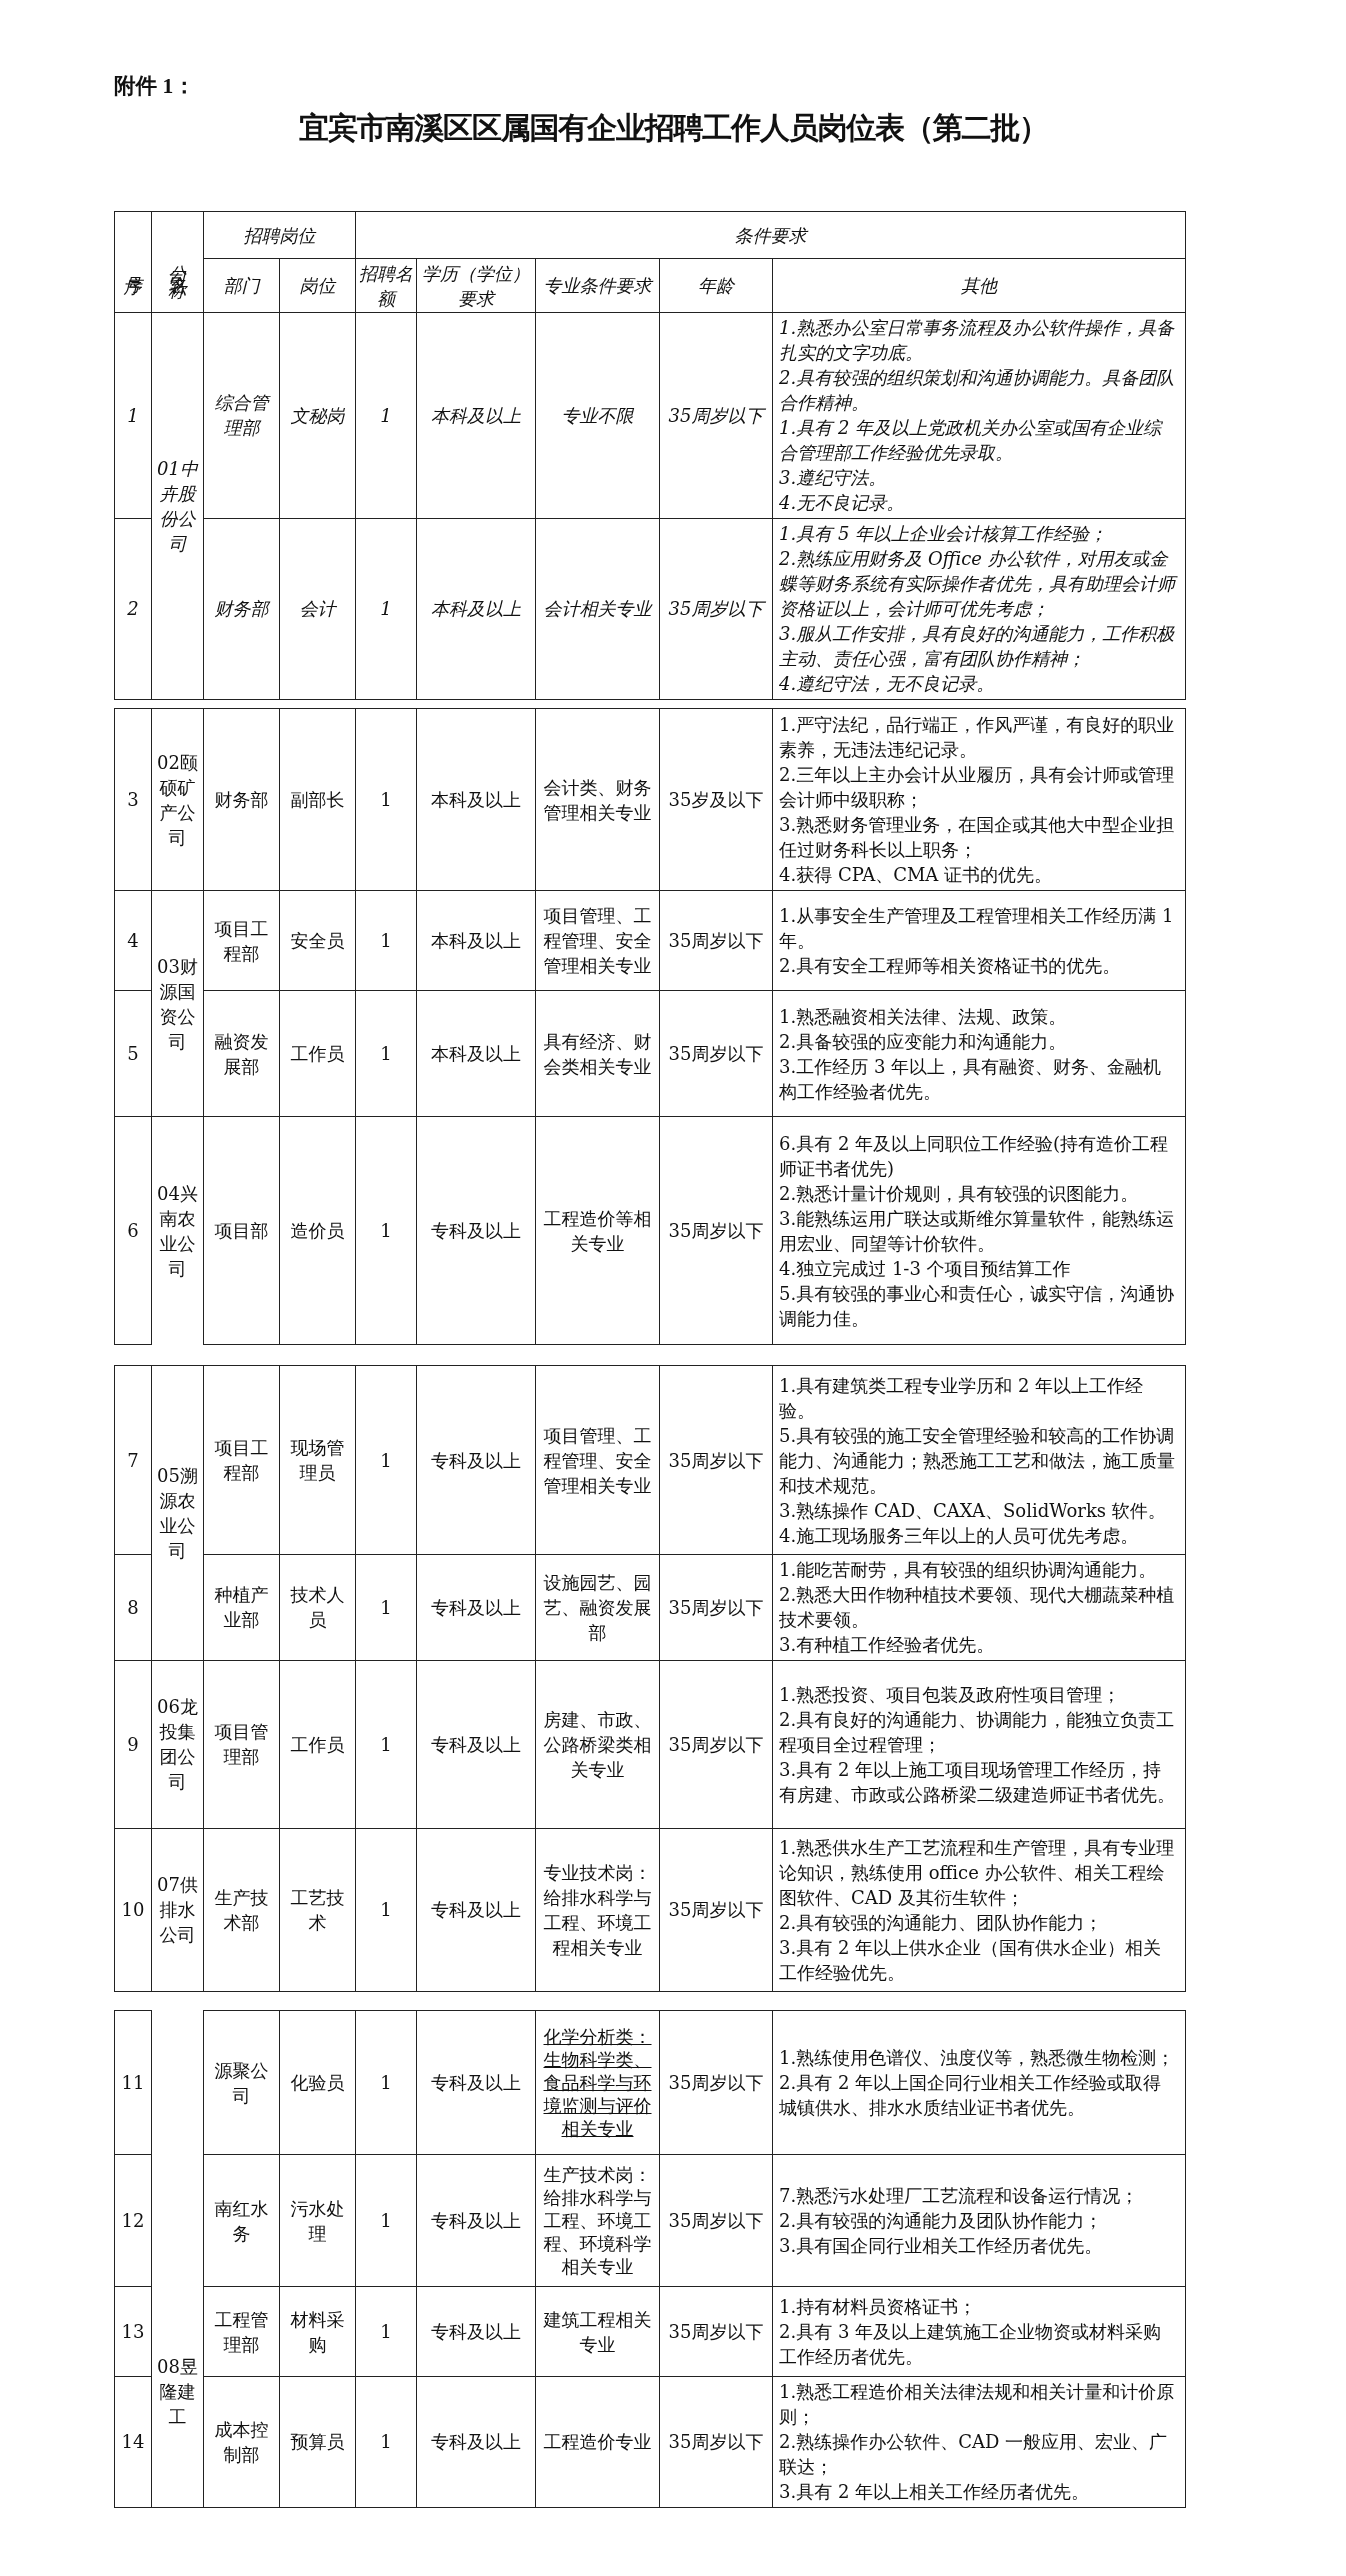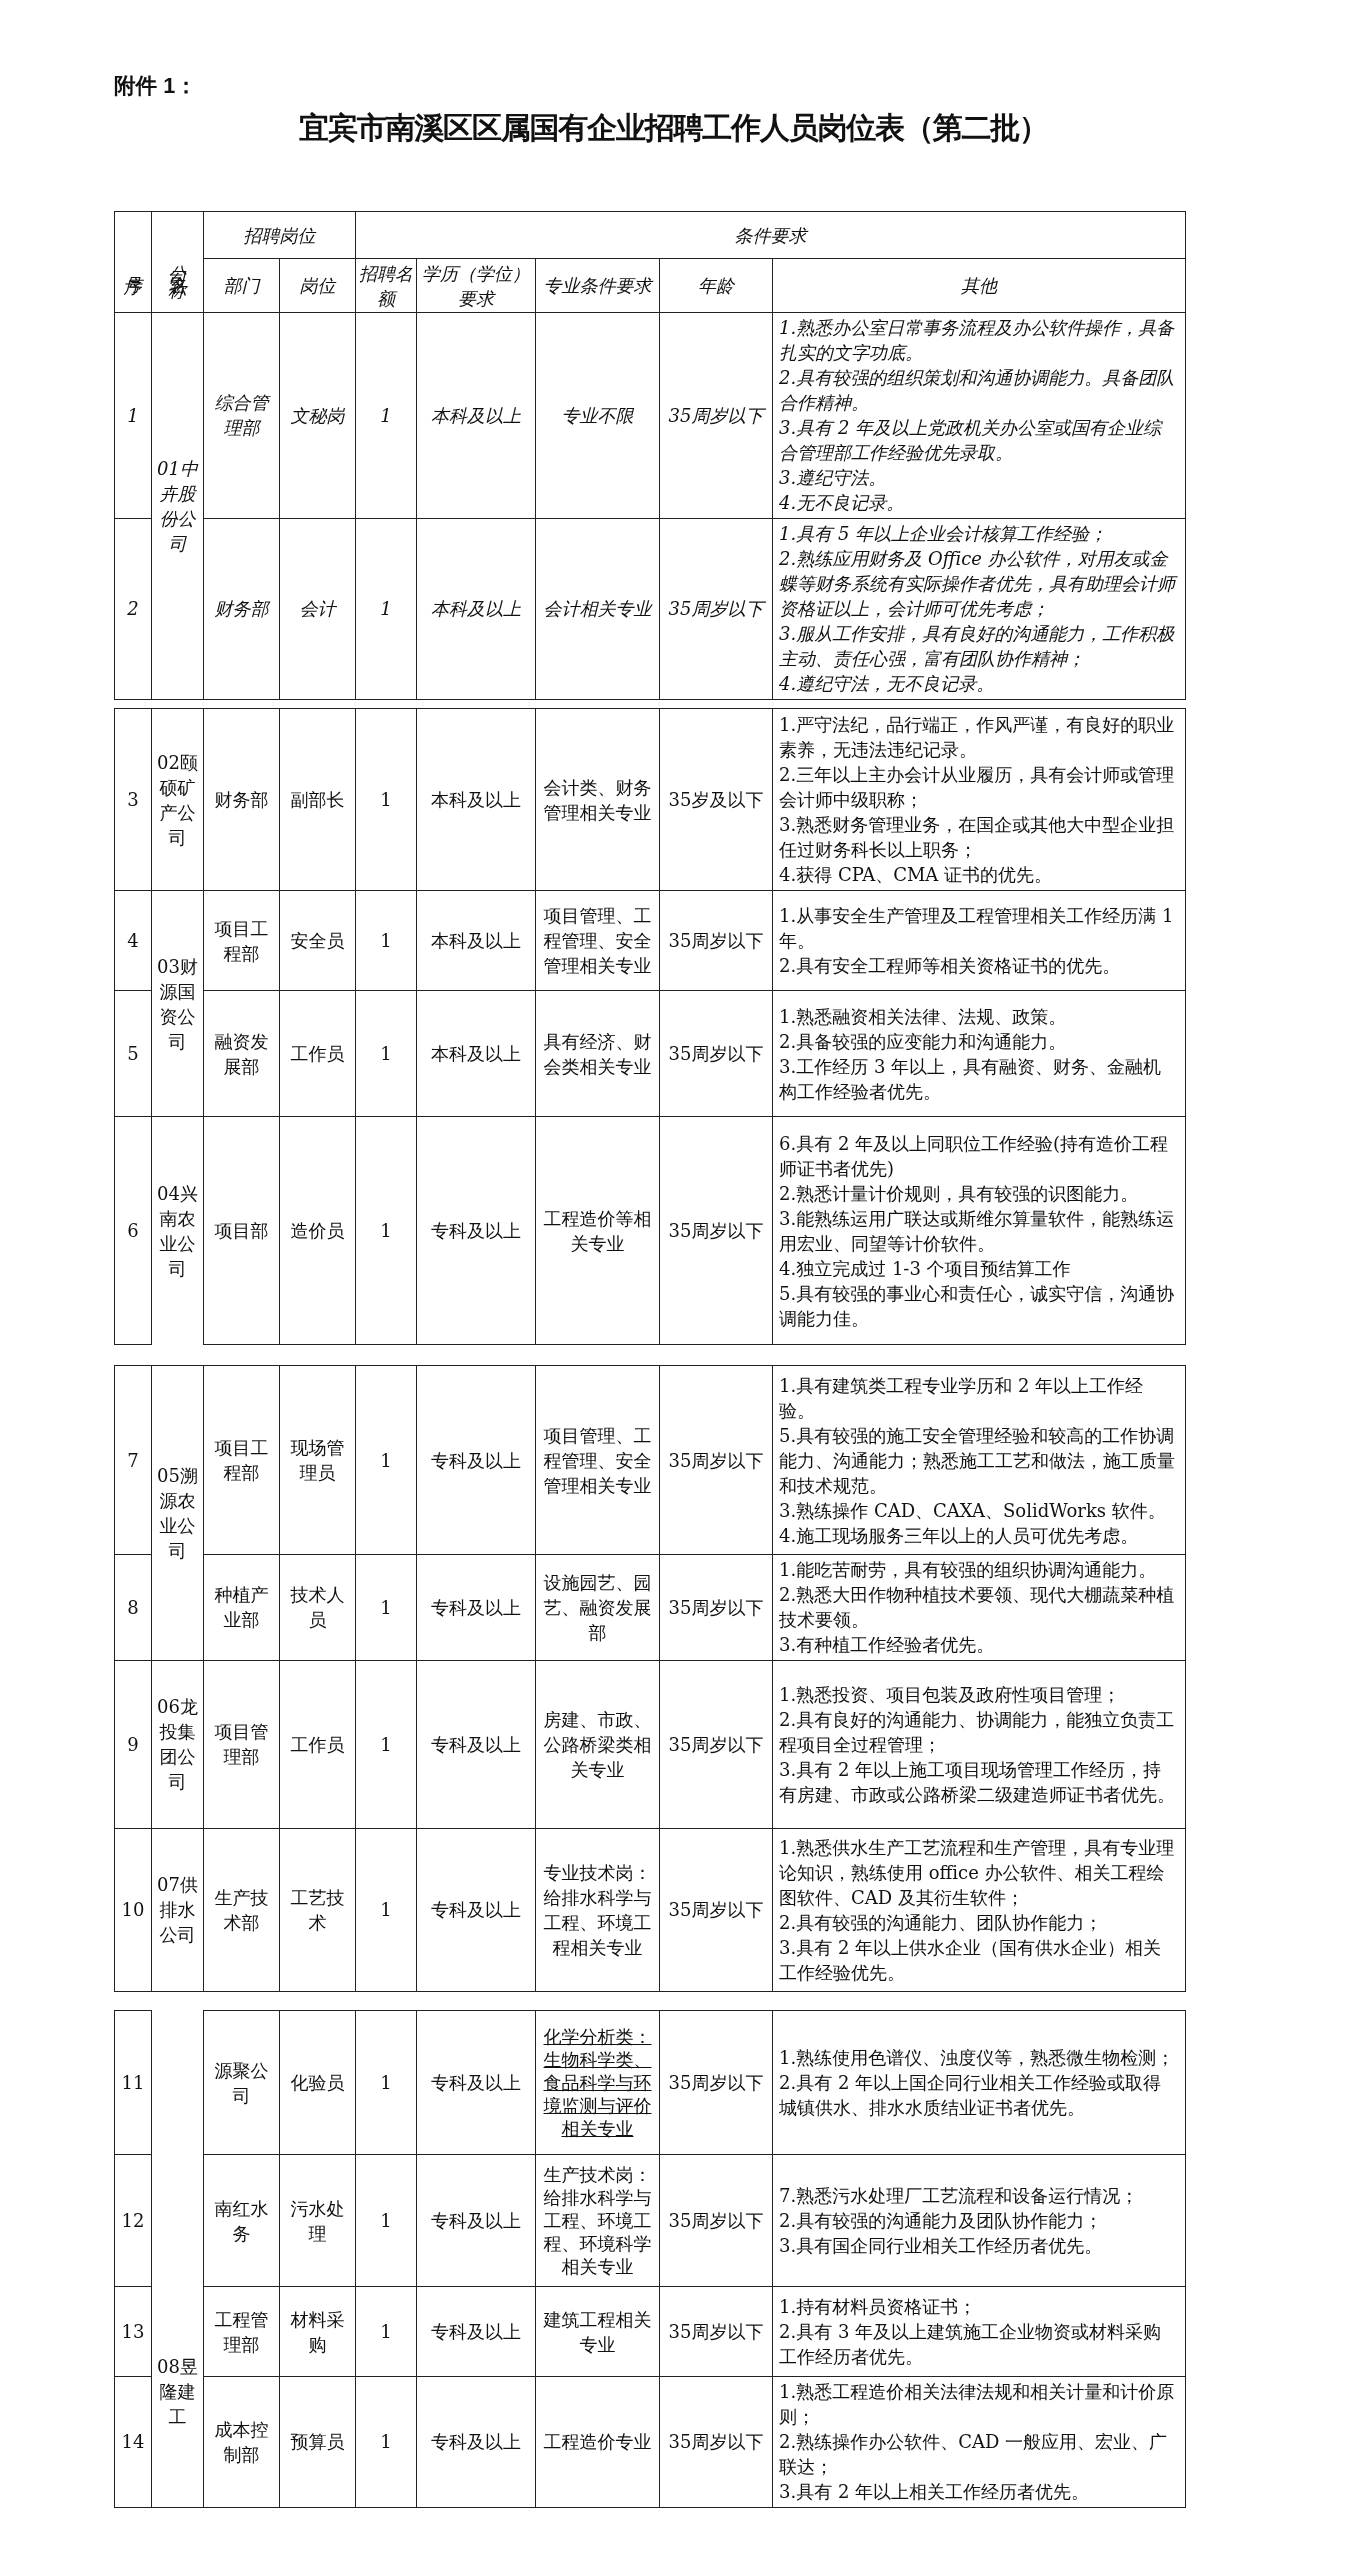--- a/index.html
+++ b/index.html
@@ -1,18 +1,18 @@
 <!DOCTYPE html>
 <html style="font-size:9.6px"><head>
 <meta charset="utf-8">
 <style>
   html, body { margin:0; padding:0; background:#ffffff; }
   body { width:1347px; height:2576px; position:relative; overflow:hidden;
          font-family:"DejaVu Serif", "Liberation Serif", serif; color:#111; }
-  .attach { position:absolute; left:114px; top:71px; font-size:21.6px; font-family:Liberation Sans, sans-serif; font-weight:bold; }
+  .attach { position:absolute; left:114px; top:71px; font-size:21.6px; font-family:Liberation Serif, serif; font-weight:bold; }
   .title { position:absolute; left:0; width:1347px; top:108px; text-align:center; font-size:30px;
            font-weight:bold; font-family:"DejaVu Sans", sans-serif; letter-spacing:-1.2px; }
   table.seg { position:absolute; left:114px; width:1071px; border-collapse:collapse; table-layout:fixed; }
   table.seg td { border:1.2px solid #222; text-align:center; vertical-align:middle; font-size:18px;
                  line-height:25px; padding:0 2.4px; word-break:break-all; }
   table.seg td.other { text-align:left; padding:2.4px 6px; font-size:18px; line-height:25px; }
   td.co { padding:0 4.8px; line-height:27px; }
   .line { display:block; }
 </style>
 </head>
@@ -54,21 +54,21 @@
     <td rowspan="2" class="co" style="border-bottom:1.2px solid #222;">01中卉股份公司</td>
     <td>综合管理部</td>
     <td>文秘岗</td>
     <td>1</td>
     <td>本科及以上</td>
     <td>专业不限</td>
     <td>35周岁以下</td>
     <td class="other">
       <span class="line">1.熟悉办公室日常事务流程及办公软件操作，具备扎实的文字功底。</span>
       <span class="line">2.具有较强的组织策划和沟通协调能力。具备团队合作精神。</span>
-      <span class="line">3.具有 2 年及以上党政机关办公室或国有企业综合管理部工作经验优先录取。</span>
+      <span class="line">1.具有 2 年及以上党政机关办公室或国有企业综合管理部工作经验优先录取。</span>
       <span class="line">3.遵纪守法。</span>
       <span class="line">4.无不良记录。</span>
     </td>
   </tr>
   <tr style="height:172px">
     <td>2</td>
     <td>财务部</td>
     <td>会计</td>
     <td>1</td>
     <td>本科及以上</td>

